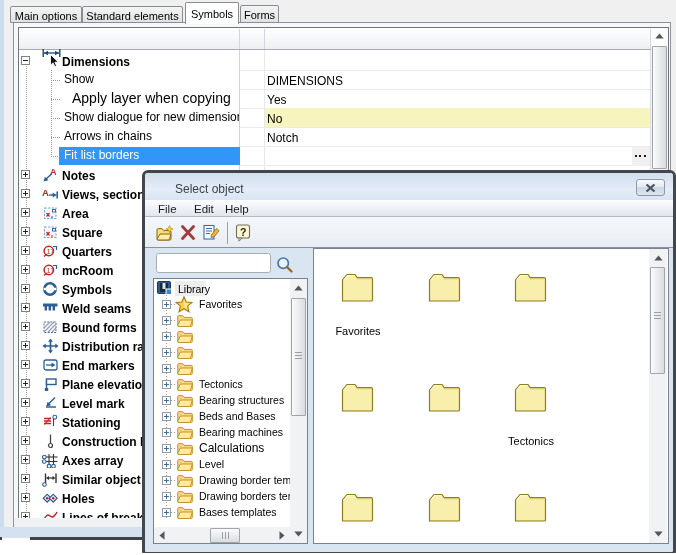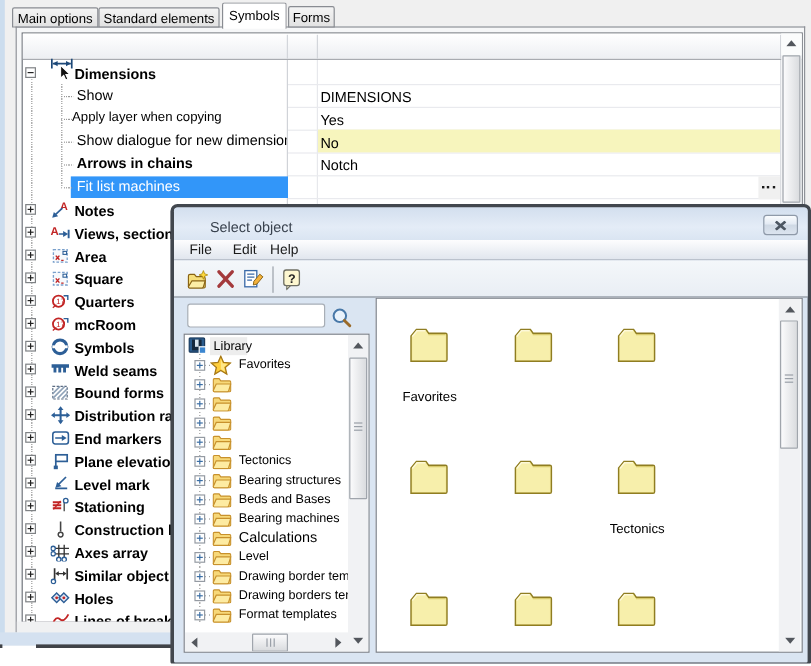--- a/index.html
+++ b/index.html
@@ -57,24 +57,24 @@
 <line x1="17.8" y1="1" x2="17.8" y2="9" stroke="#1d4878" stroke-width="1.4"></line>
 <line x1="2" y1="5" x2="17" y2="5" stroke="#1d4878" stroke-width="1.3"></line>
 <path d="M2,5 l4,-2.2 v4.4 Z" fill="#1d4878"></path>
       <path d="M17,5 l-4,-2.2 v4.4 Z" fill="#1d4878"></path>
 </svg>
 <svg class="abs" style="left:49px;top:54px;z-index:3;" width="11" height="14" viewBox="0 0 11 14">
 <path d="M1.5,0.5 L1.5,11.2 L4.1,8.9 L5.8,12.6 L7.6,11.8 L5.9,8.2 L9.4,8.2 Z" fill="#111" stroke="#fff" stroke-width="0.9"></path>
 </svg>
 <div class="txt" style="left:62px;top:61.5px;font-size:12px;color:#000;font-weight:bold;line-height:0;">Dimensions</div>
 <div class="abs" style="left:64px;top:70.0px;width:175px;height:19px;line-height:19px;font-size:12px;color:#000;overflow:hidden;white-space:nowrap;">Show</div>
-<div class="abs" style="left:60px;top:89.0px;width:175px;height:19px;line-height:19px;font-size:11px;color:#000;overflow:hidden;white-space:nowrap;">Apply layer when copying</div>
+<div class="abs" style="left:72px;top:89.0px;width:175px;height:19px;line-height:19px;font-size:14px;color:#000;overflow:hidden;white-space:nowrap;">Apply layer when copying</div>
 <div class="abs" style="left:64px;top:108.0px;width:175px;height:19px;line-height:19px;font-size:12px;color:#000;overflow:hidden;white-space:nowrap;">Show dialogue for new dimension</div>
-<div class="abs" style="left:64px;top:127.0px;width:175px;height:19px;line-height:19px;font-size:12px;color:#000;overflow:hidden;white-space:nowrap;font-weight:bold;">Arrows in chains</div>
-<div class="abs" style="left:64px;top:146.0px;width:175px;height:19px;line-height:19px;font-size:12px;color:#fff;overflow:hidden;white-space:nowrap;">Fit list machines</div>
+<div class="abs" style="left:64px;top:127.0px;width:175px;height:19px;line-height:19px;font-size:12px;color:#000;overflow:hidden;white-space:nowrap;">Arrows in chains</div>
+<div class="abs" style="left:64px;top:146.0px;width:175px;height:19px;line-height:19px;font-size:12px;color:#fff;overflow:hidden;white-space:nowrap;">Fit list borders</div>
 <div class="txt" style="left:267px;top:80.5px;font-size:12px;color:#000;font-weight:normal;line-height:0;">DIMENSIONS</div>
 <div class="txt" style="left:267px;top:99.5px;font-size:12px;color:#000;font-weight:normal;line-height:0;">Yes</div>
 <div class="txt" style="left:267px;top:118.5px;font-size:12px;color:#000;font-weight:normal;line-height:0;">No</div>
 <div class="txt" style="left:267px;top:137.5px;font-size:12px;color:#000;font-weight:normal;line-height:0;">Notch</div>
 <div class="abs" style="left:18px;top:27px;width:651px;height:492px;overflow:hidden;">
 </div>
 <div class="abs" style="left:21px;top:170.0px;width:9px;height:9px;background:#fff;border:1px solid #7f8285;box-sizing:border-box;"></div>
 <div class="abs" style="left:23px;top:174.0px;width:5px;height:1px;background:#222;"></div>
 <div class="abs" style="left:25px;top:172.0px;width:1px;height:5px;background:#222;"></div>
 <svg class="abs" style="left:42px;top:166.5px;" width="17" height="16" viewBox="0 0 17 16">
@@ -427,21 +427,21 @@
 </svg>
 <div class="abs" style="left:45px;top:209px;width:91px;height:16px;line-height:16px;font-size:10.5px;overflow:hidden;white-space:nowrap;">Drawing borders templates</div>
 <div class="abs" style="left:8px;top:228.5px;width:9px;height:9px;background:#fff;border:1px solid #959ba3;box-sizing:border-box;"></div>
 <div class="abs" style="left:10px;top:232.5px;width:5px;height:1px;background:#3b6ea5;"></div>
 <div class="abs" style="left:12px;top:230.5px;width:1px;height:5px;background:#3b6ea5;"></div>
 <div class="abs" style="left:17px;top:233px;width:5px;height:1px;background:repeating-linear-gradient(90deg,#9a9a9a 0 1px,transparent 1px 3px);"></div>
 <svg class="abs" style="left:23px;top:226.5px;" width="16" height="13" viewBox="0 0 16 13">
 <path d="M0.7,11.5 V2.6 q0,-1 1,-1 h3.9 l1.4,1.8 h7.3 q1,0 1,1 V11.5 q0,1 -1,1 H1.7 q-1,0 -1,-1 Z" fill="#f7d879" stroke="#c8912c" stroke-width="1"></path>
 <path d="M0.7,11.5 L3.2,6 h12.1 l-1.7,5.6 q-0.2,0.9 -1.2,0.9 H1.7 q-1,0 -1,-1 Z" fill="#fdeba2" stroke="#c8912c" stroke-width="1"></path>
 </svg>
-<div class="abs" style="left:45px;top:225px;width:91px;height:16px;line-height:16px;font-size:10.5px;overflow:hidden;white-space:nowrap;">Format templates</div>
+<div class="abs" style="left:45px;top:225px;width:91px;height:16px;line-height:16px;font-size:10.5px;overflow:hidden;white-space:nowrap;">Bases templates</div>
 <div class="abs" style="left:136px;top:0;width:16.5px;height:264px;background:#f1f2f4;"></div>
 <svg class="abs" style="left:140px;top:6px;" width="9" height="6" viewBox="0 0 9 6">
         <path d="M4.5,0.5 L8.7,5.5 H0.3 Z" fill="#53575d"></path>
       </svg>
 <div class="abs" style="left:137px;top:19px;width:14.5px;height:118px;background:linear-gradient(90deg,#fbfbfc,#dadcdf);border:1px solid #a0a5ac;box-sizing:border-box;border-radius:1px;"></div>
 <div class="abs" style="left:141px;top:73px;width:7px;height:1px;background:#9aa0a8;"></div>
 <div class="abs" style="left:141px;top:76px;width:7px;height:1px;background:#9aa0a8;"></div>
 <div class="abs" style="left:141px;top:79px;width:7px;height:1px;background:#9aa0a8;"></div>
 <svg class="abs" style="left:140px;top:252px;" width="9" height="6" viewBox="0 0 9 6">
         <path d="M4.5,5.5 L8.7,0.5 H0.3 Z" fill="#53575d"></path>

